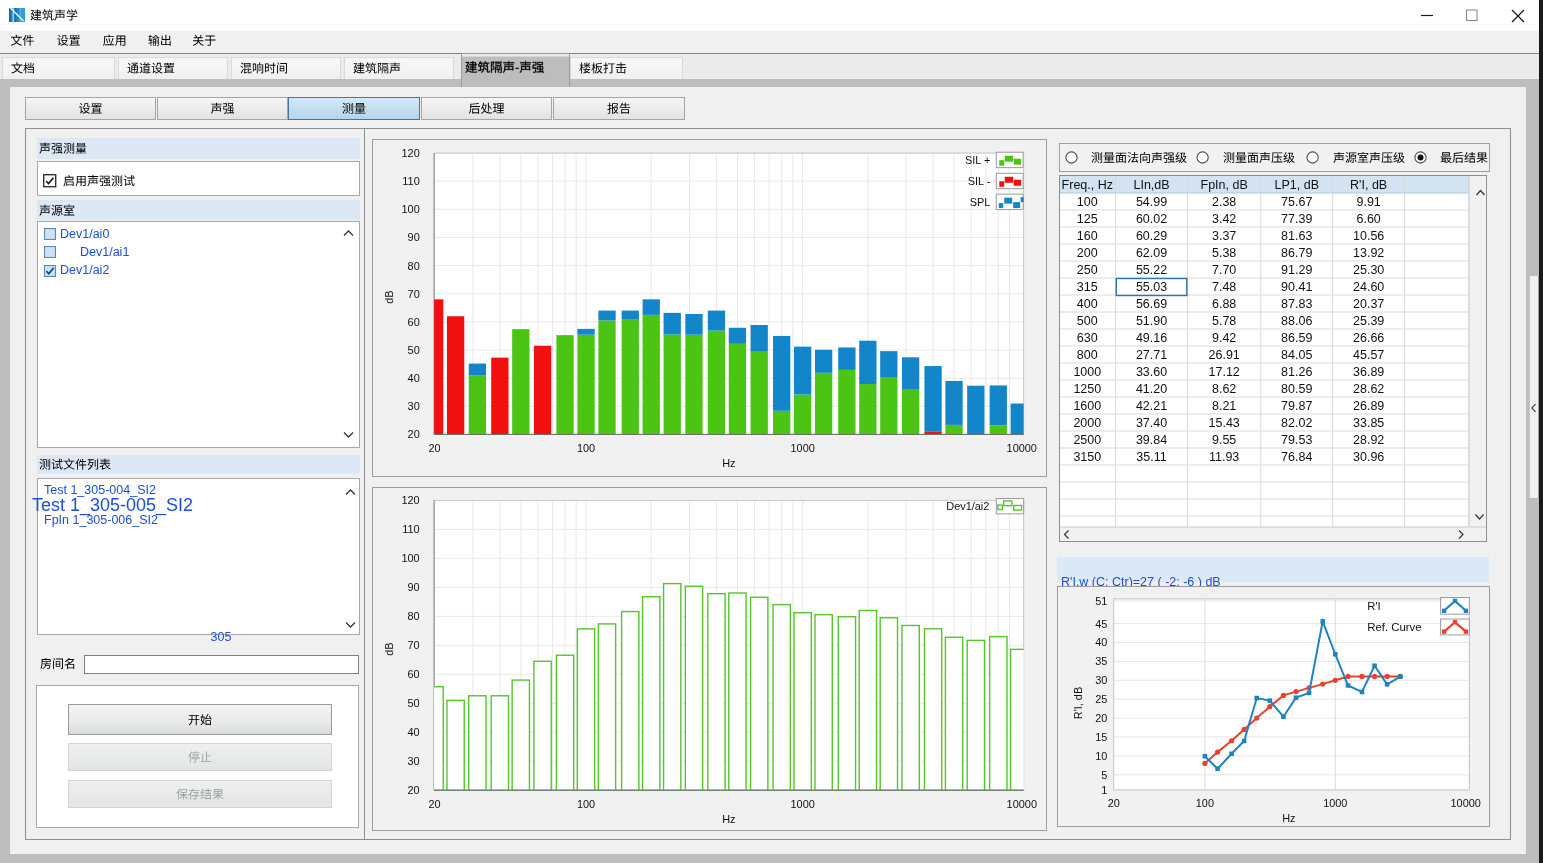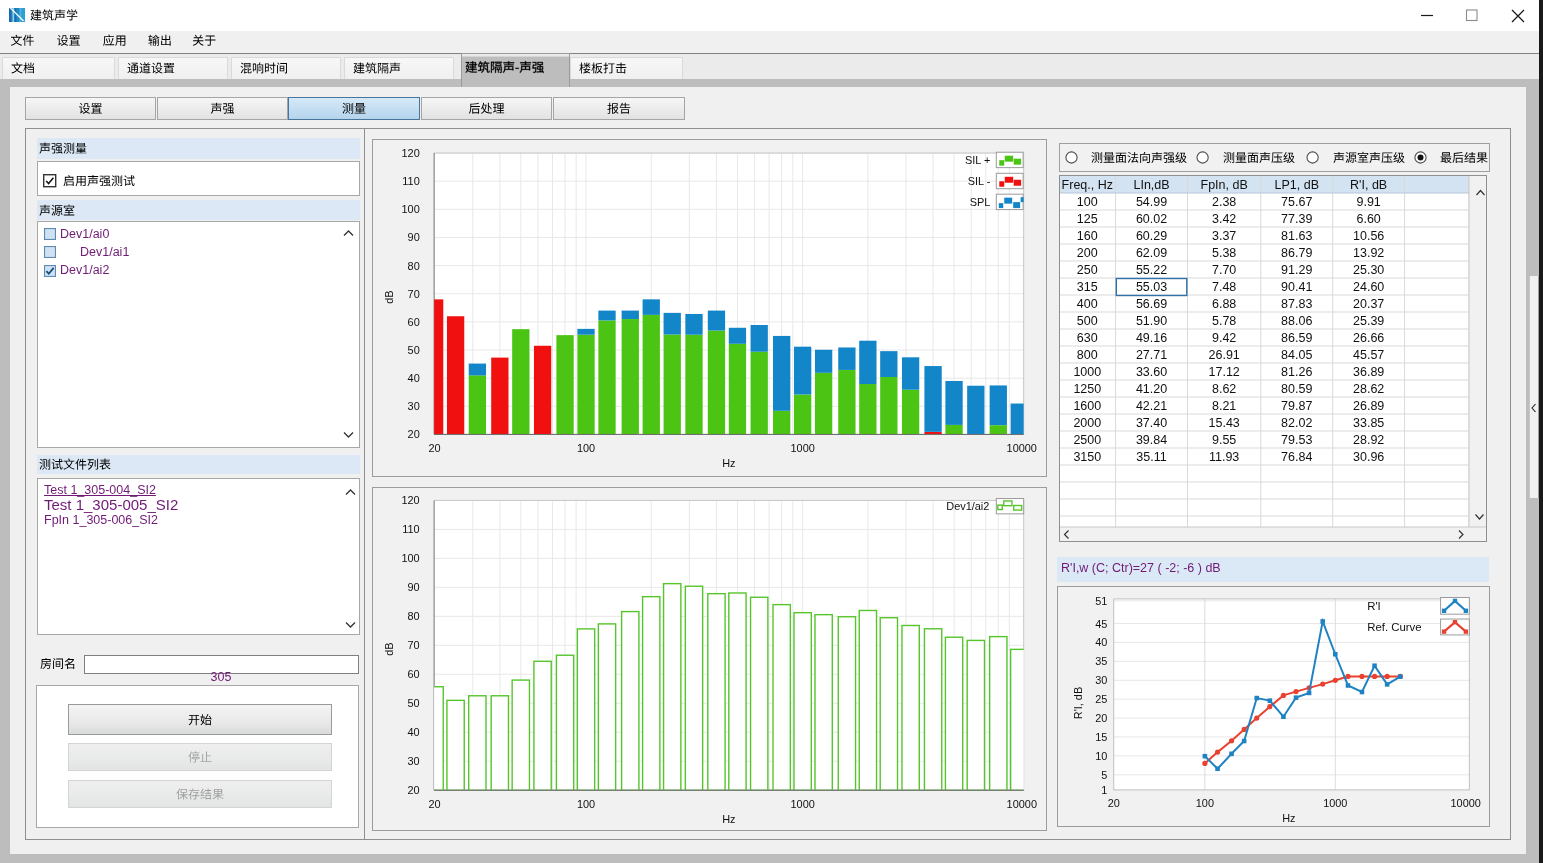--- a/index.html
+++ b/index.html
@@ -1,12 +1,12 @@
 <!DOCTYPE html>
-<html><head><meta charset="utf-8"><style>*{margin:0;padding:0;box-sizing:border-box;}body{font-family:"Liberation Sans",sans-serif;}.t{position:absolute;white-space:nowrap;color:#701a75;}</style></head><body>
+<html><head><meta charset="utf-8"><style>*{margin:0;padding:0;box-sizing:border-box;}body{font-family:"Liberation Sans",sans-serif;}.t{position:absolute;white-space:nowrap;color:#1d4ed8;}</style></head><body>
 <div style="position:relative;width:1543px;height:863px;overflow:hidden;background:#fff;">
     <div style="position:absolute;left:0px;top:0px;width:1539px;height:31px;background:#fff;"></div>
     <svg style="position:absolute;left:9px;top:8px" width="17" height="14" viewBox="0 0 17 14">
 <rect x="0" y="0" width="16" height="14" fill="#2e9fd4"></rect>
 <rect x="0" y="0" width="2.6" height="14" fill="#1b6aaa"></rect>
 <rect x="3.6" y="0" width="1.4" height="14" fill="#8ecbe9"></rect>
 <rect x="5.6" y="0" width="2" height="14" fill="#1b6aaa"></rect>
 <rect x="8.4" y="0" width="1.6" height="14" fill="#2284bd"></rect>
 <rect x="10.8" y="0" width="1.4" height="14" fill="#55b1dd"></rect>
 <polygon points="0.5,0 2.5,0 15.5,13 13.5,13" fill="#fff" opacity="0.9"></polygon>
@@ -65,31 +65,31 @@
     </svg>
     <div class="t" style="left:60px;top:263.1px;font-size:12.5px;line-height:14.75px;">Dev1/ai2</div>
     <svg style="position:absolute;left:343px;top:230px" width="11" height="7" viewBox="0 0 11 7">
       <path d="M1 5.5 L5.5 1 L10 5.5" fill="none" stroke="#333" stroke-width="1.3"></path>
     </svg>
     <svg style="position:absolute;left:343px;top:431px" width="11" height="7" viewBox="0 0 11 7">
       <path d="M1 1.5 L5.5 6 L10 1.5" fill="none" stroke="#333" stroke-width="1.3"></path>
     </svg>
     <div style="position:absolute;left:37px;top:455px;width:323px;height:19px;background:#dce8f6;"></div>
     <div style="position:absolute;left:37px;top:478px;width:323px;height:157px;background:#fff;border:1px solid #a8a8a8;"></div>
-    <div class="t" style="left:44px;top:482.5px;font-size:12.5px;line-height:14.75px;text-decoration:underline;">Test 1_305-004_SI2</div>
-    <div class="t" style="left:44px;top:497.6px;font-size:15px;line-height:14.75px;text-align:center;">Test 1_305-005_SI2</div>
+    <div class="t" style="left:44px;top:482.5px;font-size:12.5px;line-height:14.75px;">Test 1_305-004_SI2</div>
+    <div class="t" style="left:32px;top:497.6px;font-size:18px;line-height:14.75px;text-align:center;">Test 1_305-005_SI2</div>
     <div class="t" style="left:44px;top:512.7px;font-size:12.5px;line-height:14.75px;">FpIn 1_305-006_SI2</div>
     <svg style="position:absolute;left:345px;top:489px" width="11" height="7" viewBox="0 0 11 7">
       <path d="M1 5.5 L5.5 1 L10 5.5" fill="none" stroke="#333" stroke-width="1.3"></path>
     </svg>
     <svg style="position:absolute;left:345px;top:621px" width="11" height="7" viewBox="0 0 11 7">
       <path d="M1 1.5 L5.5 6 L10 1.5" fill="none" stroke="#333" stroke-width="1.3"></path>
     </svg>
     <div style="position:absolute;left:84px;top:655px;width:275px;height:19px;background:#fff;border:1px solid #7f7f7f;"></div>
-    <div class="t" style="left:221px;top:630px;font-size:12.5px;line-height:14.75px;transform:translateX(-50%);margin-top:40px;">305</div>
+    <div class="t" style="left:221px;top:630px;font-size:12.5px;line-height:14.75px;transform:translateX(-50%);">305</div>
     <div style="position:absolute;left:36px;top:685px;width:323px;height:143px;background:#fff;border:1px solid #a8a8a8;"></div>
     <div style="position:absolute;left:68px;top:704px;width:264px;height:31px;background:linear-gradient(#f4f4f4 0%,#e9e9e9 60%,#d9dbdb 100%);border:1px solid #9a9a9a;"></div>
     <div style="position:absolute;left:68px;top:743px;width:264px;height:28px;background:linear-gradient(#efefef,#e3e5e5);border:1px solid #d4d4d4;"></div>
     <div style="position:absolute;left:68px;top:780px;width:264px;height:28px;background:linear-gradient(#efefef,#e3e5e5);border:1px solid #d4d4d4;"></div>
     <svg style="position:absolute;left:372px;top:139px;background:#f1f1f1;border:1px solid #9c9c9c" width="675" height="338" viewBox="0 0 675 338">
       <defs>
         <clipPath id="cp1">
           <rect x="60.5" y="13.1" width="593" height="283.1"></rect>
         </clipPath>
       </defs>
@@ -444,21 +444,21 @@
       <text x="165.15" y="269" font-size="12.5" text-anchor="middle" fill="#111">9.55</text>
       <text x="237.75" y="269" font-size="12.5" text-anchor="middle" fill="#111">79.53</text>
       <text x="309.65" y="269" font-size="12.5" text-anchor="middle" fill="#111">28.92</text>
       <text x="28.3" y="286" font-size="12.5" text-anchor="middle" fill="#111">3150</text>
       <text x="92.55" y="286" font-size="12.5" text-anchor="middle" fill="#111">35.11</text>
       <text x="165.15" y="286" font-size="12.5" text-anchor="middle" fill="#111">11.93</text>
       <text x="237.75" y="286" font-size="12.5" text-anchor="middle" fill="#111">76.84</text>
       <text x="309.65" y="286" font-size="12.5" text-anchor="middle" fill="#111">30.96</text>
     </svg>
     <div style="position:absolute;left:1057px;top:557px;width:432px;height:25px;background:#dbe9f7;"></div>
-    <div class="t" style="left:1061px;top:561px;font-size:12.5px;line-height:14.75px;">R'I,w (C; Ctr)=27 ( -2; -6 ) dB</div>
+    <div class="t" style="left:1061px;top:575px;font-size:12.5px;line-height:14.75px;">R'I,w (C; Ctr)=27 ( -2; -6 ) dB</div>
     <svg style="position:absolute;left:1057px;top:586px;background:#f1f1f1;border:1px solid #9c9c9c" width="433" height="241" viewBox="0 0 433 241">
       <rect x="55.4" y="12" width="358.6" height="192.6" fill="#fff"></rect>
       <line x1="55.4" y1="189.4" x2="414" y2="189.4" stroke="#e6e6e6"></line>
       <line x1="55.4" y1="170.3" x2="414" y2="170.3" stroke="#e6e6e6"></line>
       <line x1="55.4" y1="151.2" x2="414" y2="151.2" stroke="#e6e6e6"></line>
       <line x1="55.4" y1="132.2" x2="414" y2="132.2" stroke="#e6e6e6"></line>
       <line x1="55.4" y1="113.1" x2="414" y2="113.1" stroke="#e6e6e6"></line>
       <line x1="55.4" y1="94.1" x2="414" y2="94.1" stroke="#e6e6e6"></line>
       <line x1="55.4" y1="75.0" x2="414" y2="75.0" stroke="#e6e6e6"></line>
       <line x1="55.4" y1="55.9" x2="414" y2="55.9" stroke="#e6e6e6"></line>

